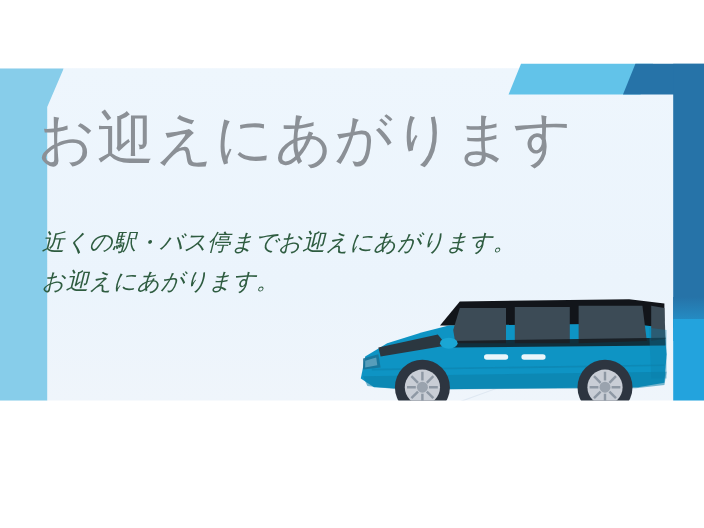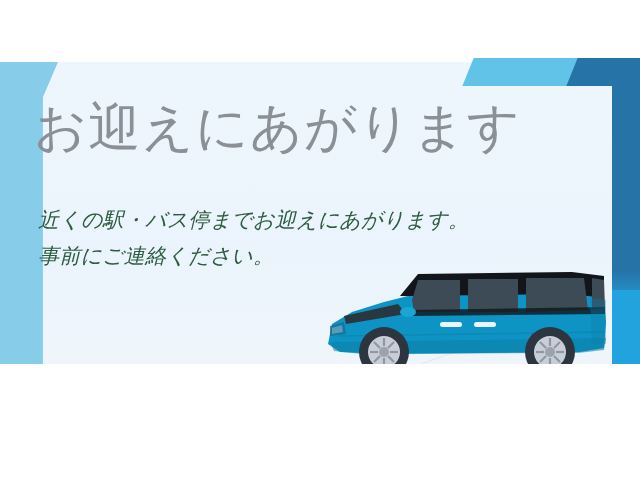--- a/index.html
+++ b/index.html
@@ -101,21 +101,21 @@
   <div class="right-band-light"></div>
 
   <div class="br-hairline"></div>
   <div class="br-poly-a"></div>
   <div class="br-poly-b"></div>
 
   <div class="title">お迎えにあがります</div>
 
   <div class="body-text">
     <span class="ln">近くの駅・バス停までお迎えにあがります。</span>
-    <span class="ln">事前にご連絡ください。</span>
+    <span class="ln">お迎えにあがります。</span>
   </div>
 
   <svg class="car" viewBox="0 0 296 136">
 
     <path d="M78 44 L96 22 L250 20 L282 24 L282 40 L268 46 Z" fill="#12151a"></path>
 
     <path d="M6 92 L10 72 L30 60 L62 50 L86 44 L250 42 L282 46 L284 70 L282 96 L258 100 L60 102 L18 100 Z" fill="#0e94c4"></path>
 
     <path d="M8 90 L284 86 L282 98 L256 101 L40 102 L12 99 Z" fill="#0b7ea8" opacity=".55"></path>
 

